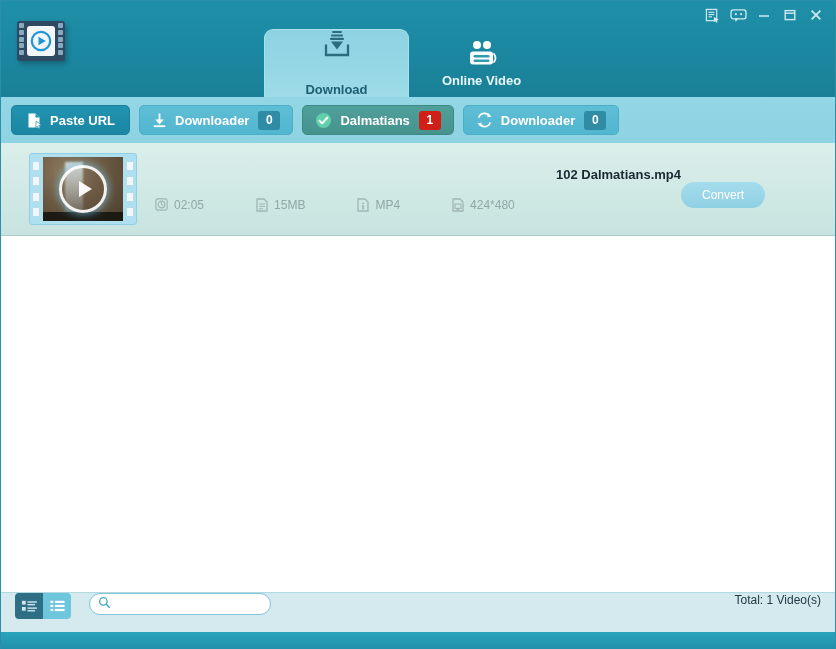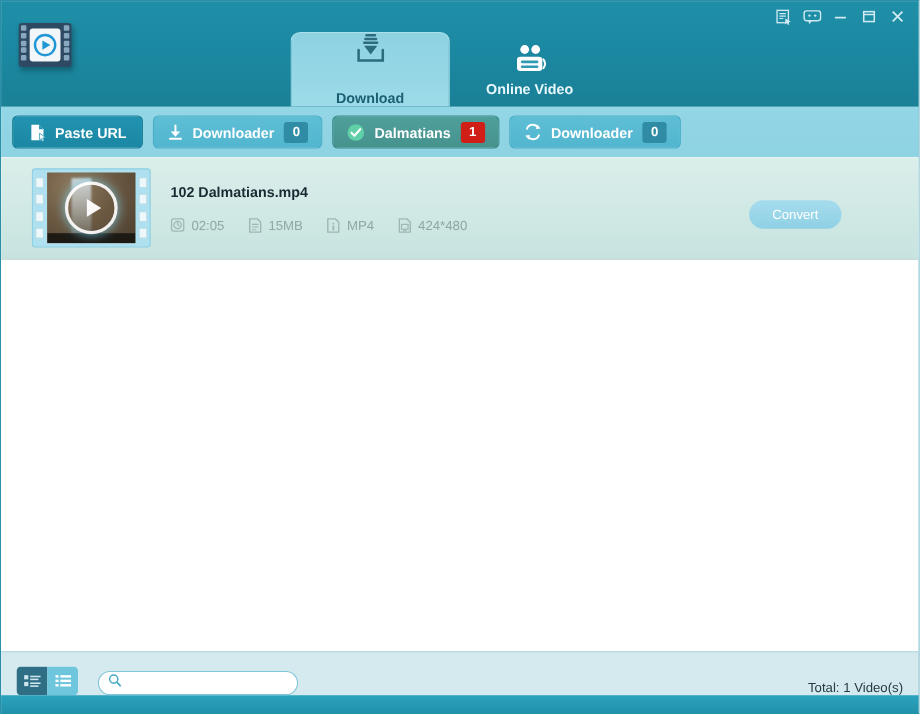--- a/index.html
+++ b/index.html
@@ -303,26 +303,28 @@
   .rowinfo {
     margin-left: 18px;
     flex: 1;
     min-width: 0;
   }
   .filename {
     color: #1a2a33;
     font-size: 13px;
     font-weight: bold;
     margin-bottom: 16px;
+    text-align: right;
   }
   .meta {
     display: flex;
     align-items: center;
     color: #8fa7a6;
     font-size: 12px;
+    gap: 30px;
   }
   .meta-item {
     display: flex;
     align-items: center;
     margin-right: 22px;
   }
   .meta-item .micon {
     margin-right: 6px;
     display: flex;
     align-items: center;
@@ -342,21 +344,21 @@
     flex: none;
     margin-top: 12px;
   }
 
   
   .statusbar {
     height: 40px;
     background: #d5eaef;
     border-top: 1px solid #b4d8e0;
     display: flex;
-    align-items: flex-end;
+    align-items: flex-start;
     padding: 0 14px;
     box-sizing: border-box;
   }
   .viewtoggle {
     display: flex;
     border-radius: 4px;
     overflow: hidden;
     margin-right: 18px;
   }
   .vbtn {

